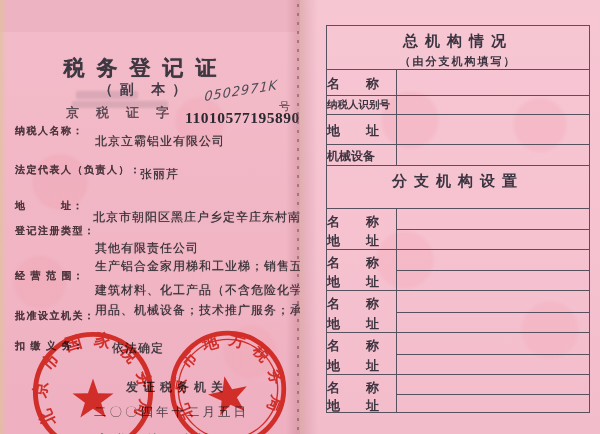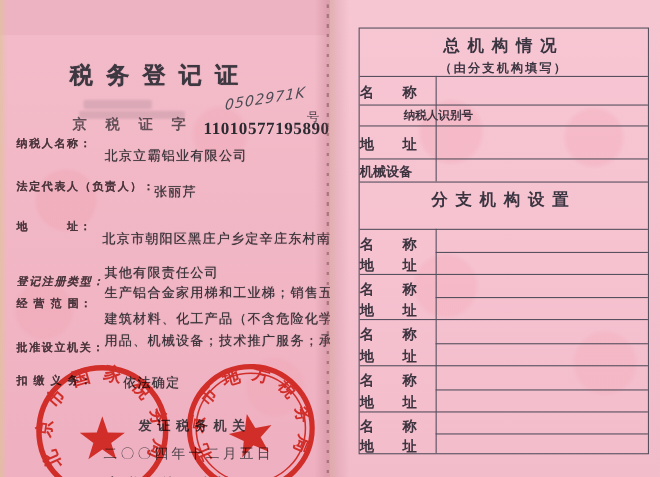--- a/index.html
+++ b/index.html
@@ -68,38 +68,39 @@
   .split{position:absolute;left:69px;right:0;height:0;border-top:1.2px solid #57505e;}
 </style>
 </head>
 <body>
 
 <div class="page">
 
   <div class="left-page">
 
     <div class="t title">税务登记证</div>
+    <div class="t subtitle">（副  本）</div>
     <div class="smudge" style="left:76px;top:59px;width:62px;height:8px;"></div>
     <div class="smudge" style="left:72px;top:69px;width:96px;height:7px;"></div>
     <div class="t handwritten">0502971K</div>
 
     <div class="t serial-prefix">京税证字</div>
     <div class="t serial-number">110105771958903</div>
     <div class="t serial-suffix">号</div>
 
     <div class="lbl" style="top:92px;">纳税人名称：</div>
     <div class="val" style="left:95px;top:101px;font-weight:normal;">北京立霸铝业有限公司</div>
 
     <div class="lbl" style="top:131px;">法定代表人（负责人）：</div>
     <div class="val" style="left:140px;top:134px;">张丽芹</div>
 
     <div class="lbl" style="top:167px;">地　　　址：</div>
     <div class="val" style="left:93px;top:177px;">北京市朝阳区黑庄户乡定辛庄东村南大街</div>
 
-    <div class="lbl" style="top:217px;font-style:italic;">登记注册类型：</div>
+    <div class="lbl" style="top:192px;">登记注册类型：</div>
     <div class="val" style="left:95px;top:208px;">其他有限责任公司</div>
 
     <div class="lbl" style="top:237px;">经 营 范 围：</div>
     <div class="val" style="left:95px;top:226px;">生产铝合金家用梯和工业梯；销售五金交电、</div>
     <div class="val" style="left:95px;top:250px;">建筑材料、化工产品（不含危险化学品）、日</div>
     <div class="val" style="left:95px;top:270px;">用品、机械设备；技术推广服务；承办展等等</div>
 
     <div class="lbl" style="top:277px;">批准设立机关：</div>
 
     <div class="lbl" style="top:307px;">扣 缴 义 务：</div>
@@ -149,21 +150,21 @@
       <div class="hline" style="top:182px;"></div>
       <div class="hline" style="top:223px;"></div>
       <div class="hline" style="top:264px;"></div>
       <div class="hline" style="top:306px;"></div>
       <div class="hline" style="top:348px;"></div>
 
       <div class="vline" style="top:43px;height:96px;"></div>
       <div class="vline" style="top:182px;height:204px;"></div>
 
       <div class="row-lbl" style="top:49px;font-size:13px;">名　　称</div>
-      <div class="row-lbl" style="top:72px;font-size:10.5px;margin-left:40px;">纳税人识别号</div>
+      <div class="row-lbl" style="top:72px;font-size:10.5px;">纳税人识别号</div>
       <div class="row-lbl" style="top:96px;font-size:13px;">地　　址</div>
       <div class="row-lbl" style="top:122px;font-size:12px;">机械设备</div>
 
       <div class="cell-head" style="top:146px;">
         <span class="h-main">分支机构设置</span>
       </div>
 
       <div>
         <div class="row-lbl" style="top:187px;font-size:13px;">名　　称</div>
         <div class="row-lbl" style="top:206px;font-size:13px;">地　　址</div>

